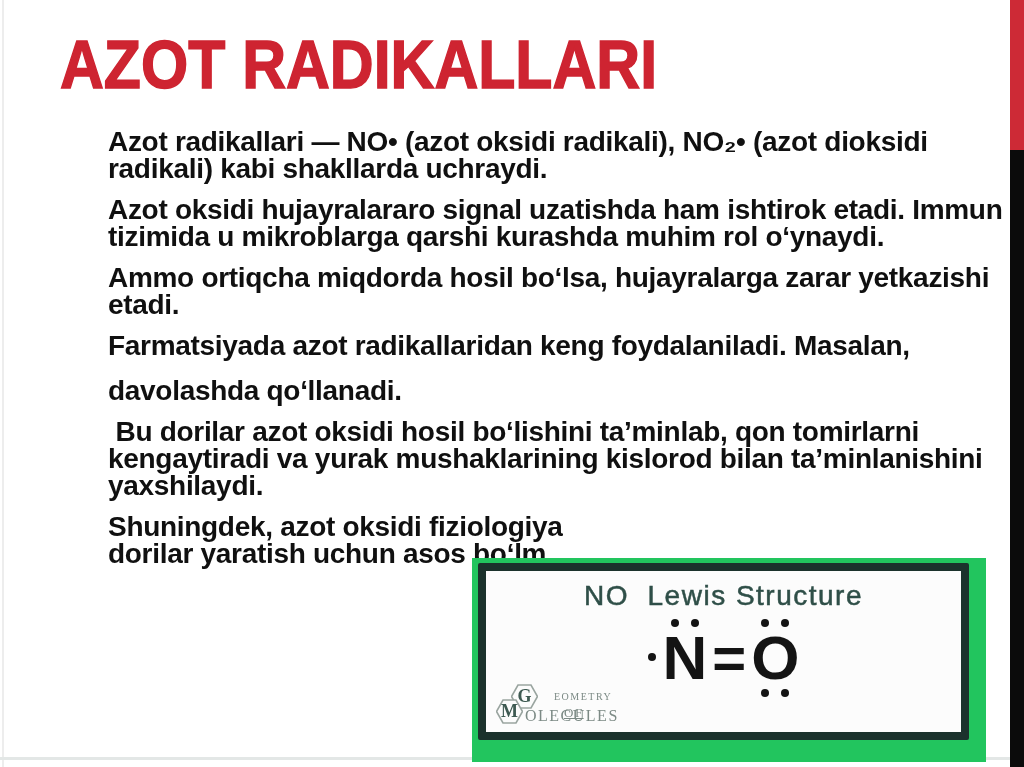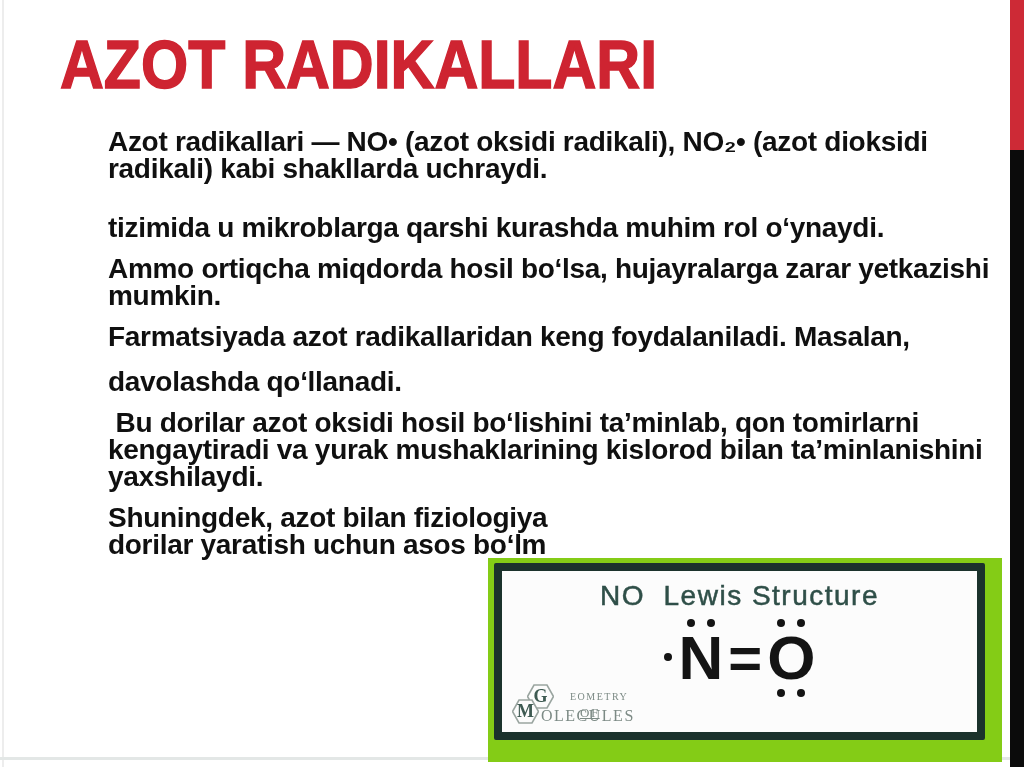--- a/index.html
+++ b/index.html
@@ -26,22 +26,22 @@
   .content{
     position:absolute;left:60px;top:128px;width:940px;
   }
   .content p{margin:0 0 14px 0;}
   .line{
     font-size:28px;line-height:27px;font-weight:700;
     letter-spacing:-0.3px;color:#101010;white-space:pre;margin-left:48px;
   }
   
   .lewis-card{
-    position:absolute;left:488px;top:558px;width:514px;height:204px;
-    background:#84cc16;
+    position:absolute;left:472px;top:558px;width:514px;height:204px;
+    background:#22c55e;
   }
   .lewis-frame{
     margin:5px 17px 0 6px;height:161px;
     border:8px solid #1b322c;background:#fcfcfc;
     position:relative;border-radius:2px;
   }
   .lewis-caption{
     margin-top:10px;text-align:center;
     font-size:28px;line-height:30px;font-weight:400;
     color:#2f4f48;-webkit-text-stroke:0.5px #2f4f48;
@@ -101,39 +101,39 @@
 <div class="bottom-line"></div>
 
 <h1 class="slide-title">AZOT RADIKALLARI</h1>
 
 <div class="content">
   <p>
     <span class="line">Azot radikallari — NO• (azot oksidi radikali), NO₂• (azot dioksidi</span><br>
     <span class="line">radikali) kabi shakllarda uchraydi.</span>
   </p>
   <p>
-    <br>
+    <span class="line">Azot oksidi hujayralararo signal uzatishda ham ishtirok etadi. Immun</span><br>
     <span class="line">tizimida u mikroblarga qarshi kurashda muhim rol oʻynaydi.</span>
   </p>
   <p>
     <span class="line">Ammo ortiqcha miqdorda hosil boʻlsa, hujayralarga zarar yetkazishi</span><br>
-    <span class="line">mumkin.</span>
+    <span class="line">etadi.</span>
   </p>
   <p>
     <span class="line">Farmatsiyada azot radikallaridan keng foydalaniladi. Masalan,</span><br>
     <br>
     <span class="line">davolashda qoʻllanadi.</span>
   </p>
   <p>
     <span class="line"> Bu dorilar azot oksidi hosil boʻlishini ta’minlab, qon tomirlarni</span><br>
     <span class="line">kengaytiradi va yurak mushaklarining kislorod bilan ta’minlanishini</span><br>
     <span class="line">yaxshilaydi.</span>
   </p>
   <p>
-    <span class="line">Shuningdek, azot bilan fiziologiya</span><br>
+    <span class="line">Shuningdek, azot oksidi fiziologiya</span><br>
     <span class="line">dorilar yaratish uchun asos boʻlm</span>
   </p>
 </div>
 
 <div class="lewis-card">
   <div class="lewis-frame">
     <div class="lewis-caption">NO  Lewis Structure</div>
     <div class="formula">
       <span class="radical-dot"></span>
       <div class="atom">

